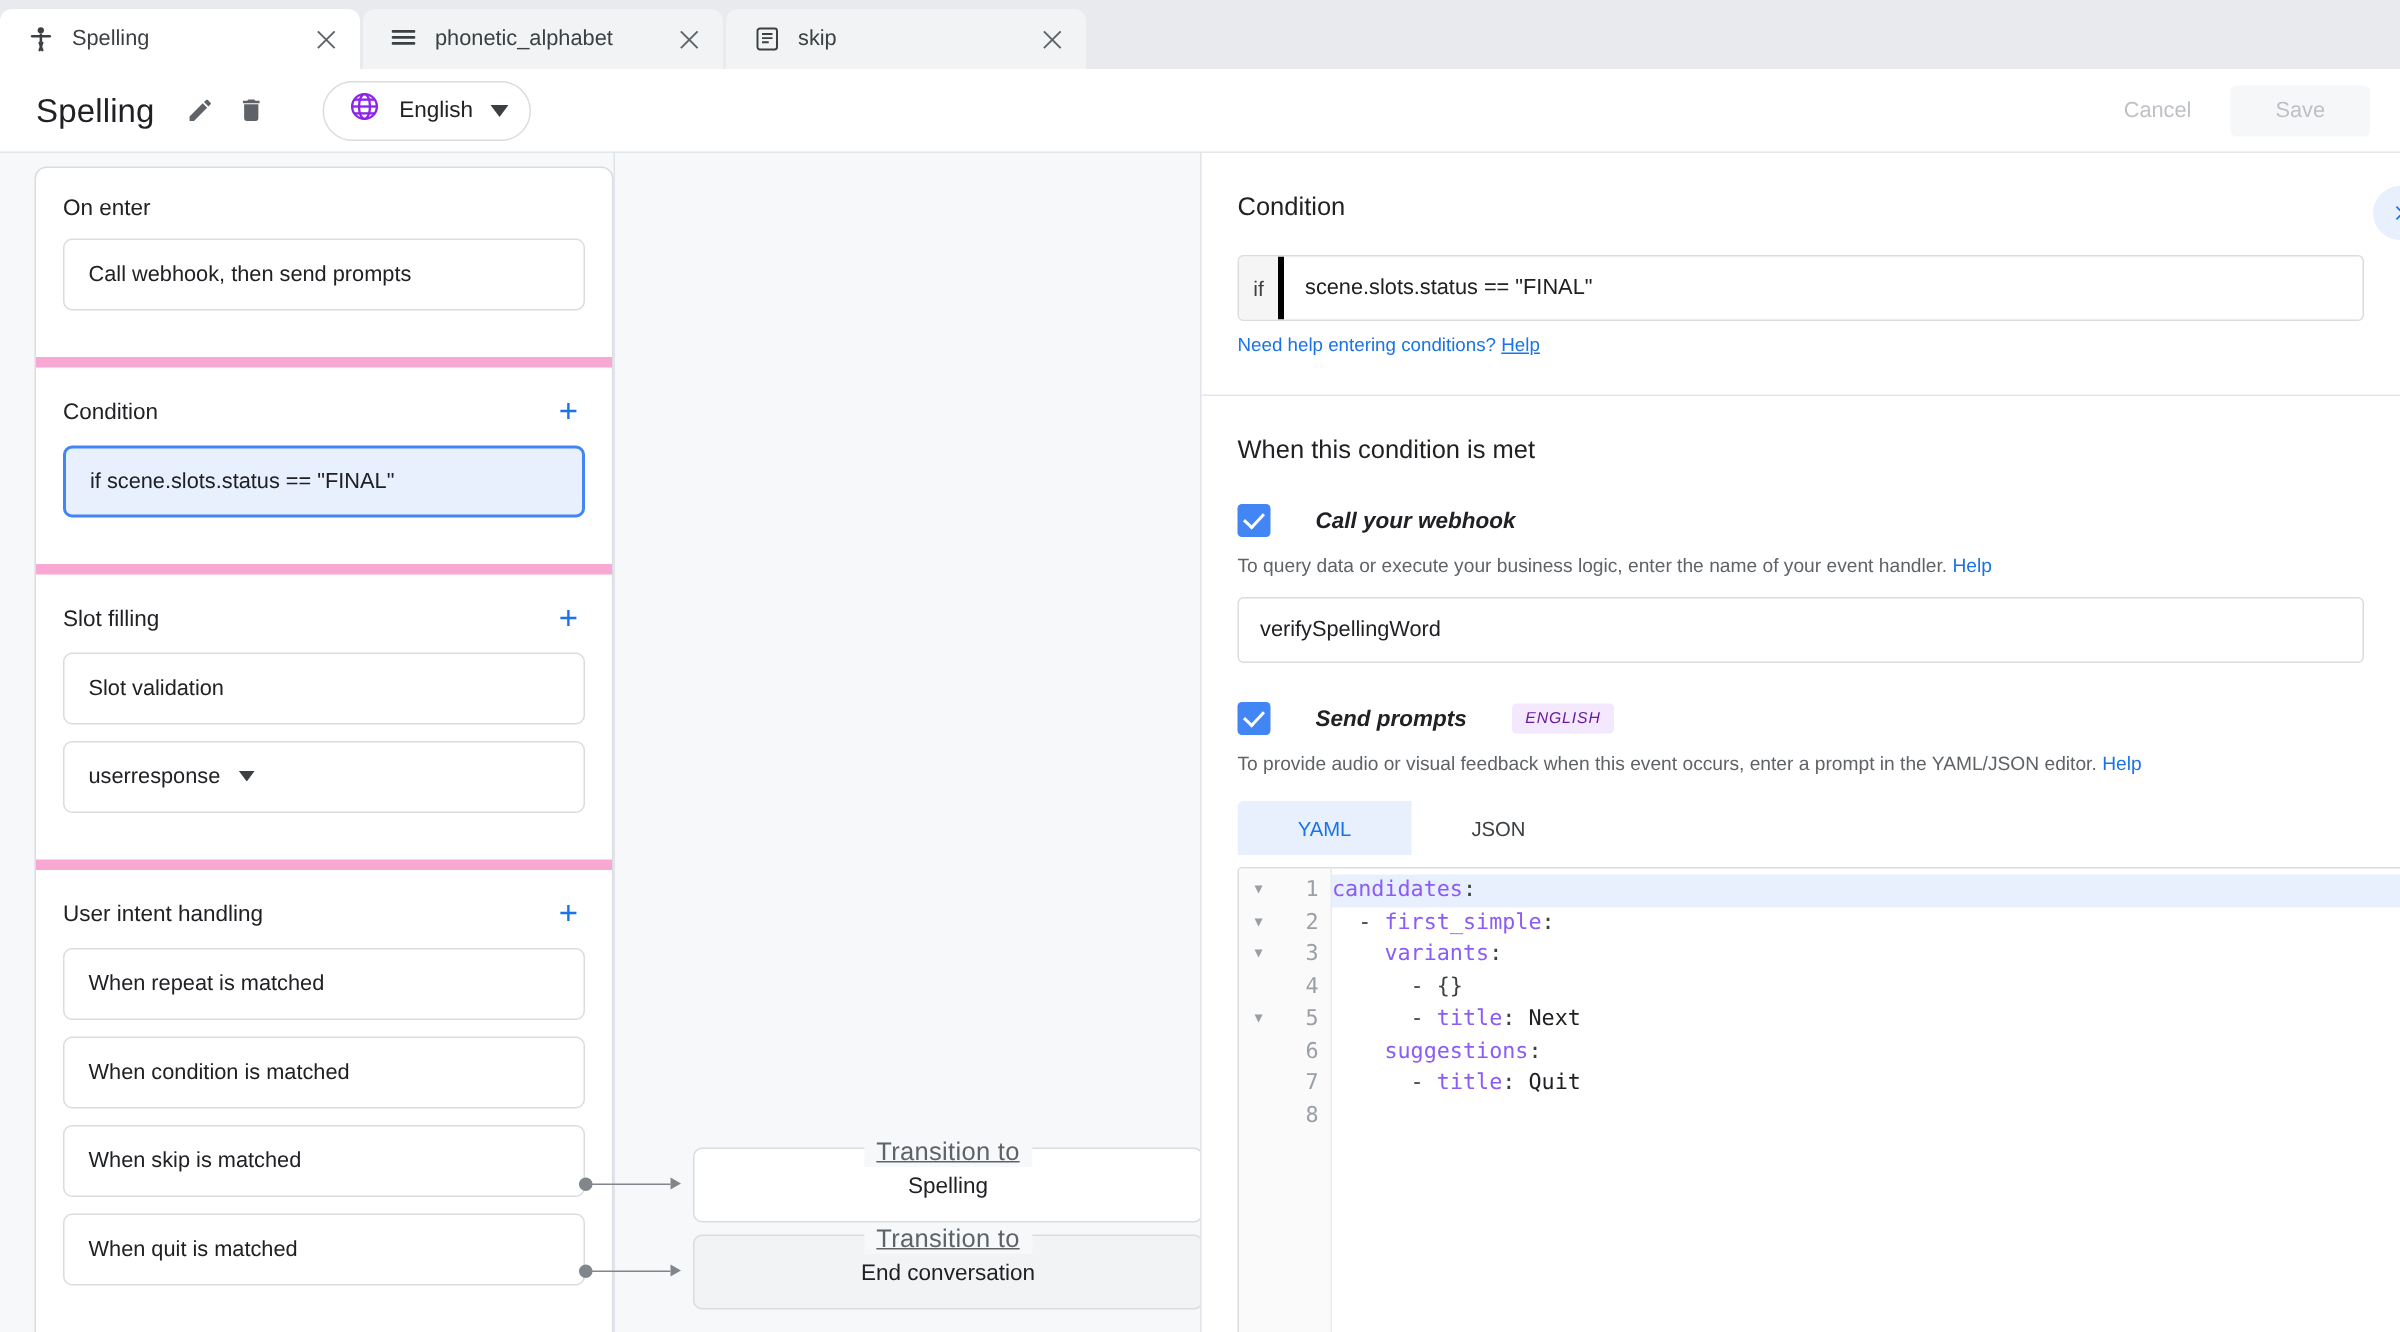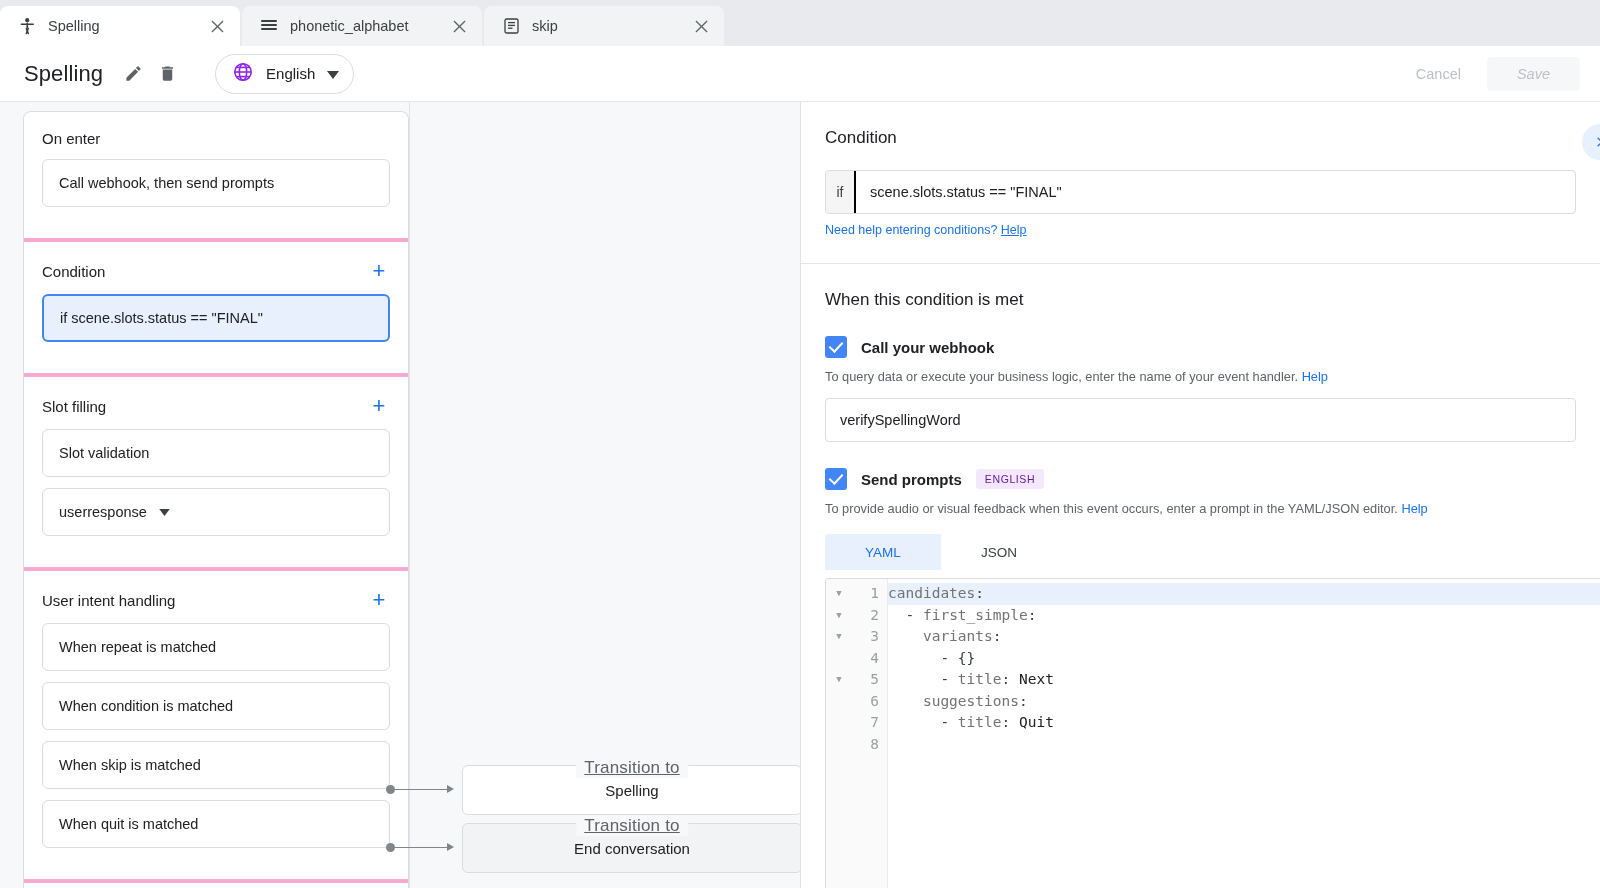--- a/index.html
+++ b/index.html
@@ -94,21 +94,21 @@
   .hdr-spacer { flex: 1 1 auto; }
   .hdr-btn {
     font-size: 14.5px;
     color: #bdc1c6;
     padding: 9px 16px;
     border-radius: 4px;
     background: transparent;
     border: none;
     font-family: inherit;
   }
-  .hdr-btn.filled { background: #f6f7f8; margin-left: 10px; padding: 9px 30px; font-style: italic; }
+  .hdr-btn.filled { background: #f6f7f8; margin-left: 10px; padding: 9px 30px; }
 
   
   #body {
     height: 786px;
     display: flex;
     background: #f6f8fa;
   }
   #leftwrap {
     width: 800px;
     flex: 0 0 800px;
@@ -119,21 +119,21 @@
   #panelcard {
     position: absolute;
     left: 23px; top: 9px;
     width: 386px;
     background: #ffffff;
     border: 1px solid #dadce0;
     border-radius: 8px;
     overflow: hidden;
   }
   .sec {
-    border-bottom: 4px solid #f9a8d4;
+    border-bottom: 7px solid #f9a8d4;
     padding: 18px 18px 18px 18px;
   }
   .sec:last-child { border-bottom: none; }
   .sec-hdr {
     display: flex;
     align-items: center;
     justify-content: space-between;
     margin-bottom: 12px;
   }
   .sec-title { font-size: 15px; color: #202124; }
@@ -248,21 +248,21 @@
     border: 1px solid #dadce0;
     border-radius: 4px;
     height: 44px;
     overflow: hidden;
     background: #fff;
   }
   .cond-if {
     width: 30px;
     flex: 0 0 30px;
     background: #f5f5f5;
-    border-right: 2px solid #000000;
+    border-right: 4px solid #000000;
     display: flex; align-items: center; justify-content: center;
     font-size: 14px;
     color: #3c4043;
   }
   .cond-val {
     flex: 1 1 auto;
     display: flex; align-items: center;
     padding: 0 14px;
     font-size: 14.5px;
     color: #202124;
@@ -274,22 +274,23 @@
   }
   .helpline u { cursor: pointer; }
   .rdivider {
     height: 1px;
     background: #e4e6e9;
     margin: 26px 0 0 0;
   }
   .cb-row {
     display: flex;
     align-items: center;
-    gap: 14px;
+    gap: 30px;
     margin-top: 26px;
+    font-style: italic;
   }
   .cb {
     width: 22px; height: 22px;
     flex: 0 0 22px;
     background: #4285f4;
     border-radius: 3px;
     position: relative;
   }
   .cb::after {
     content: "";
@@ -371,21 +372,21 @@
     border-right: 1px solid #e8eaed;
   }
   #codearea {
     flex: 1 1 auto;
     padding-top: 4px;
     position: relative;
   }
   .ln { height: 21.5px; line-height: 21.5px; white-space: pre; }
   .ln.hl { background: #e8f0fe; }
   .fold-ln { height: 21.5px; line-height: 21.5px; text-align: center; color: #9aa0a6; font-size: 9px; }
-  .k { color: #737373; }
+  .k { color: #8b5cf6; }
   .p { color: #3c4043; }
   .v { color: #202124; }
 
   
   #collapse-handle {
     position: absolute;
     right: -18px;
     top: 22px;
     width: 36px; height: 36px;
     border-radius: 50%;

